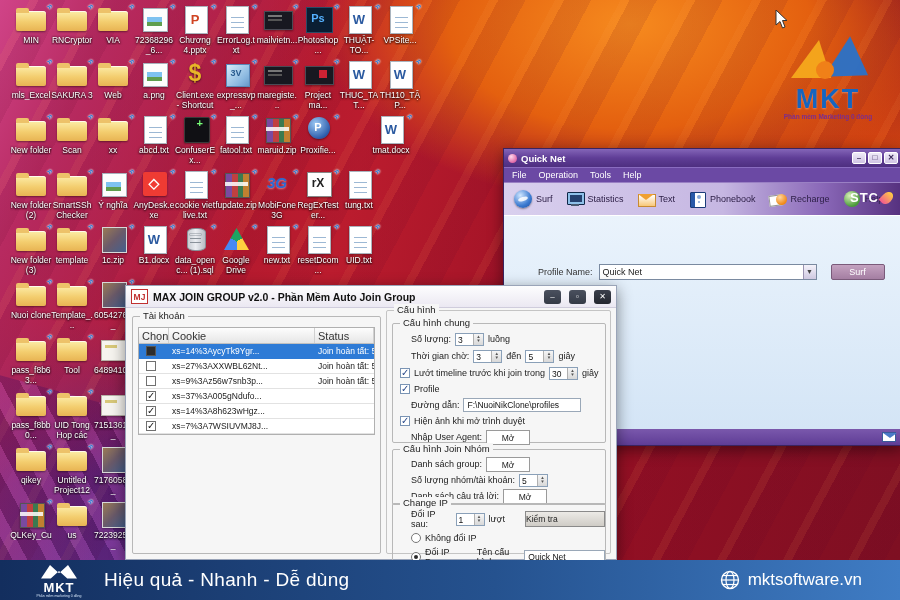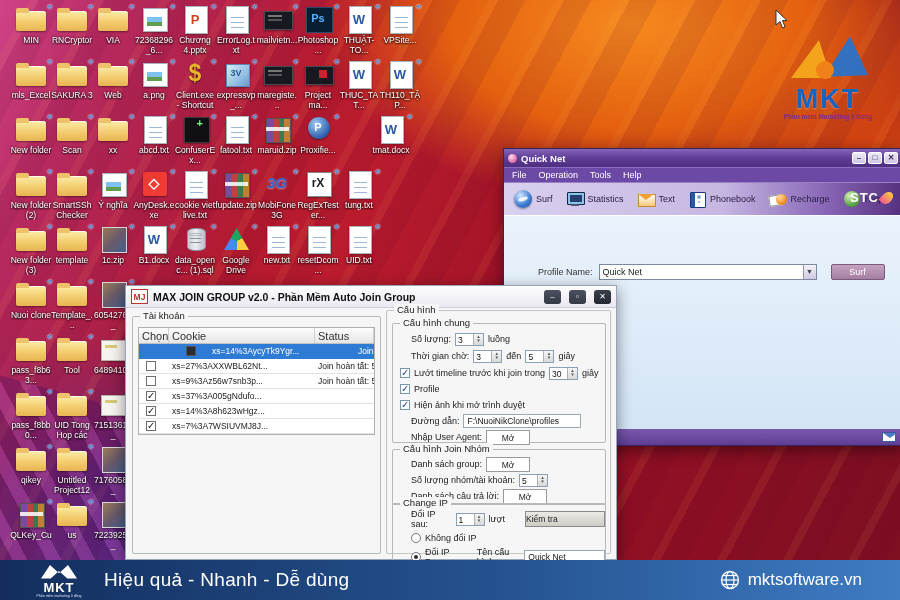--- a/index.html
+++ b/index.html
@@ -120,21 +120,21 @@
   .mj-title-text{flex:1;font-size:10.5px;font-weight:bold;color:#111;white-space:nowrap;overflow:hidden;}
   .mj-btn{width:17px;height:14px;background:linear-gradient(180deg,#4a505e,#343a46);border-radius:3px;color:#fff;font-size:8px;line-height:13px;text-align:center;margin-left:3px;flex:none;}
   .mj-btn.close{background:linear-gradient(180deg,#3a3f4b,#24272f);}
   .grp{position:absolute;border:1px solid #b8b8b8;border-radius:2px;}
   .grp>legend,.legend{position:absolute;top:-7px;left:7px;background:#f6f6f6;padding:0 3px;font-size:9.5px;color:#222;}
   #grp-accounts{left:6px;top:30px;width:249px;bottom:5px;}
   .tbl{position:absolute;left:5px;right:5px;top:10px;border:1px solid #b0b0b0;background:#fff;}
   .thead{display:flex;height:16px;background:linear-gradient(#fdfdfd,#e6e6e6);border-bottom:1px solid #c0c0c0;font-size:11px;color:#333;}
   .thead .cell{border-right:1px solid #d0d0d0;}
   .trow{display:flex;height:15px;border-bottom:1px solid #e2e2e2;font-size:8.5px;color:#222;background:#fff;align-items:center;}
-  .trow[data-selected="true"]{background:#2e7bd6;color:#fff;border-bottom-color:#2e7bd6;padding-left:40px;}
+  .trow[data-selected="true"]{background:#2e7bd6;color:#fff;border-bottom-color:#2e7bd6;}
   .cell{padding:1px 3px;overflow:hidden;white-space:nowrap;display:flex;align-items:center;}
   .c-chon{width:30px;flex:none;}
   .c-cookie{width:146px;flex:none;}
   .c-status{flex:1;}
   .cb{width:10px;height:10px;background:#fff;border:1px solid #707070;display:inline-block;position:relative;flex:none;margin-left:4px;}
   .cb[data-state="filled"]{background:#2d2d2d;border-color:#555;}
   .cb[data-state="yes"]::after{content:"✓";position:absolute;left:0px;top:-2px;font-size:10px;color:#1a1a1a;}
   #grp-config{left:260px;top:24px;right:5px;bottom:5px;border-color:#c4c4c4;}
   .subgrp{position:absolute;left:5px;right:4px;border:1px solid #b8b8b8;border-radius:2px;}
   #sg-chung{top:12px;height:120px;}
@@ -724,27 +724,27 @@
           <span class="spin">
               <span class="sv">30</span>
               <span class="sud"></span>
             </span>
           <span>giây</span>
         </div>
         <div class="frow cbrow tight">
           <span class="ccb"></span>
           <span>Profile</span>
         </div>
+        <div class="frow tight">
+          <span>Đường dẫn:</span>
+          <span class="inp" style="width:118px;">F:\NuoiNikClone\profiles</span>
+        </div>
         <div class="frow cbrow tight">
           <span class="ccb"></span>
           <span>Hiện ảnh khi mở trình duyệt</span>
-        </div>
-        <div class="frow tight">
-          <span>Đường dẫn:</span>
-          <span class="inp" style="width:118px;">F:\NuoiNikClone\profiles</span>
         </div>
         <div class="frow tight">
           <span>Nhập User Agent:</span>
           <span class="btn-mo">Mở</span>
         </div>
       </div>
 
       <div class="subgrp" id="sg-join">
         <span class="legend">Cấu hình Join Nhóm</span>
         <div class="frow" style="margin-top:7px;">

